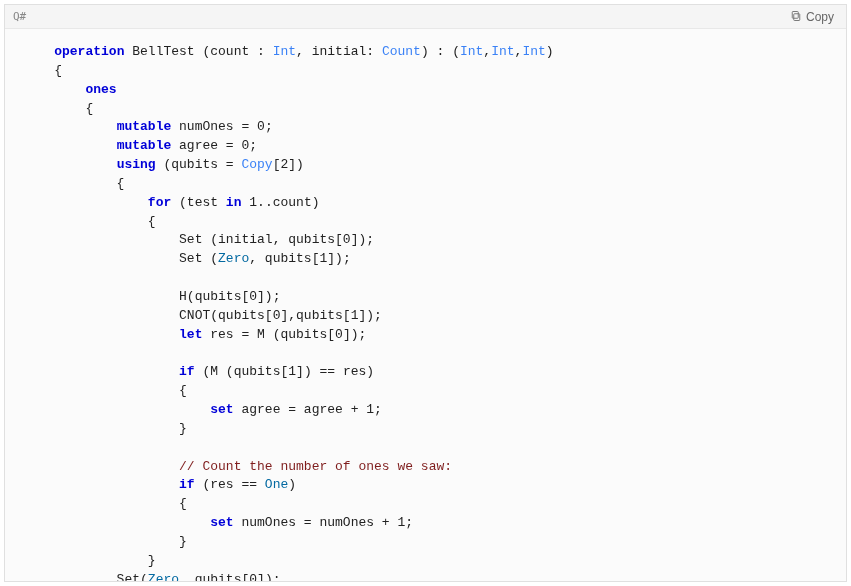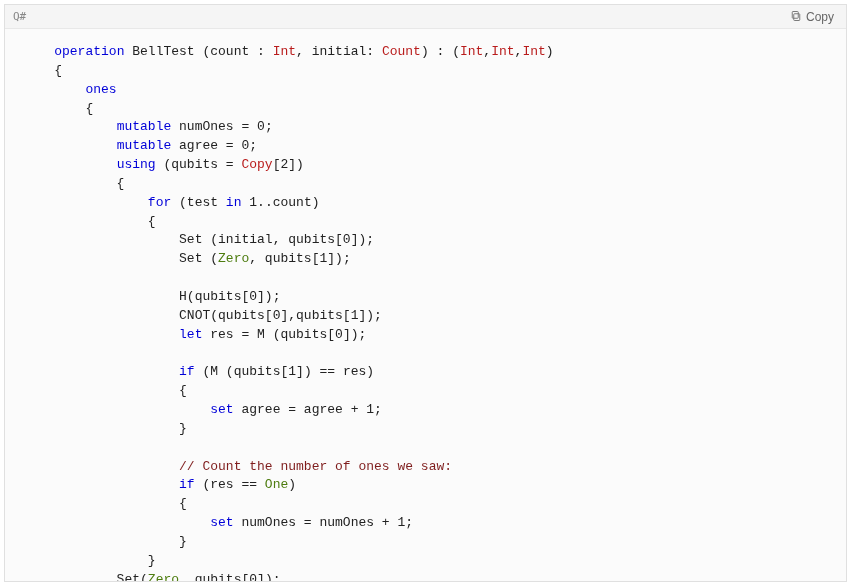--- a/index.html
+++ b/index.html
@@ -48,23 +48,23 @@
     display: inline-block;
   }
   .code-body {
     padding: 14px 18px;
     line-height: 1.45;
     white-space: pre;
     color: #222;
     overflow: auto;
     height: calc(100% - 24px);
   }
-  .kw   { color: #0000d8; }          
-  .type { color: #b91c1c; }
-  .enum { color: #4d7c0f; }          
+  .kw   { color: #0000d8; font-weight: bold; }          
+  .type { color: #3b82f6; }
+  .enum { color: #0369a1; }          
   .cmt  { color: #7f1d1d; }          
   .num  { color: #222; }
 </style>
 </head>
 <body>
 
 <div class="code-block">
   <div class="header">
     <span class="lang-label">Q#</span>
     <button class="copy-btn">

